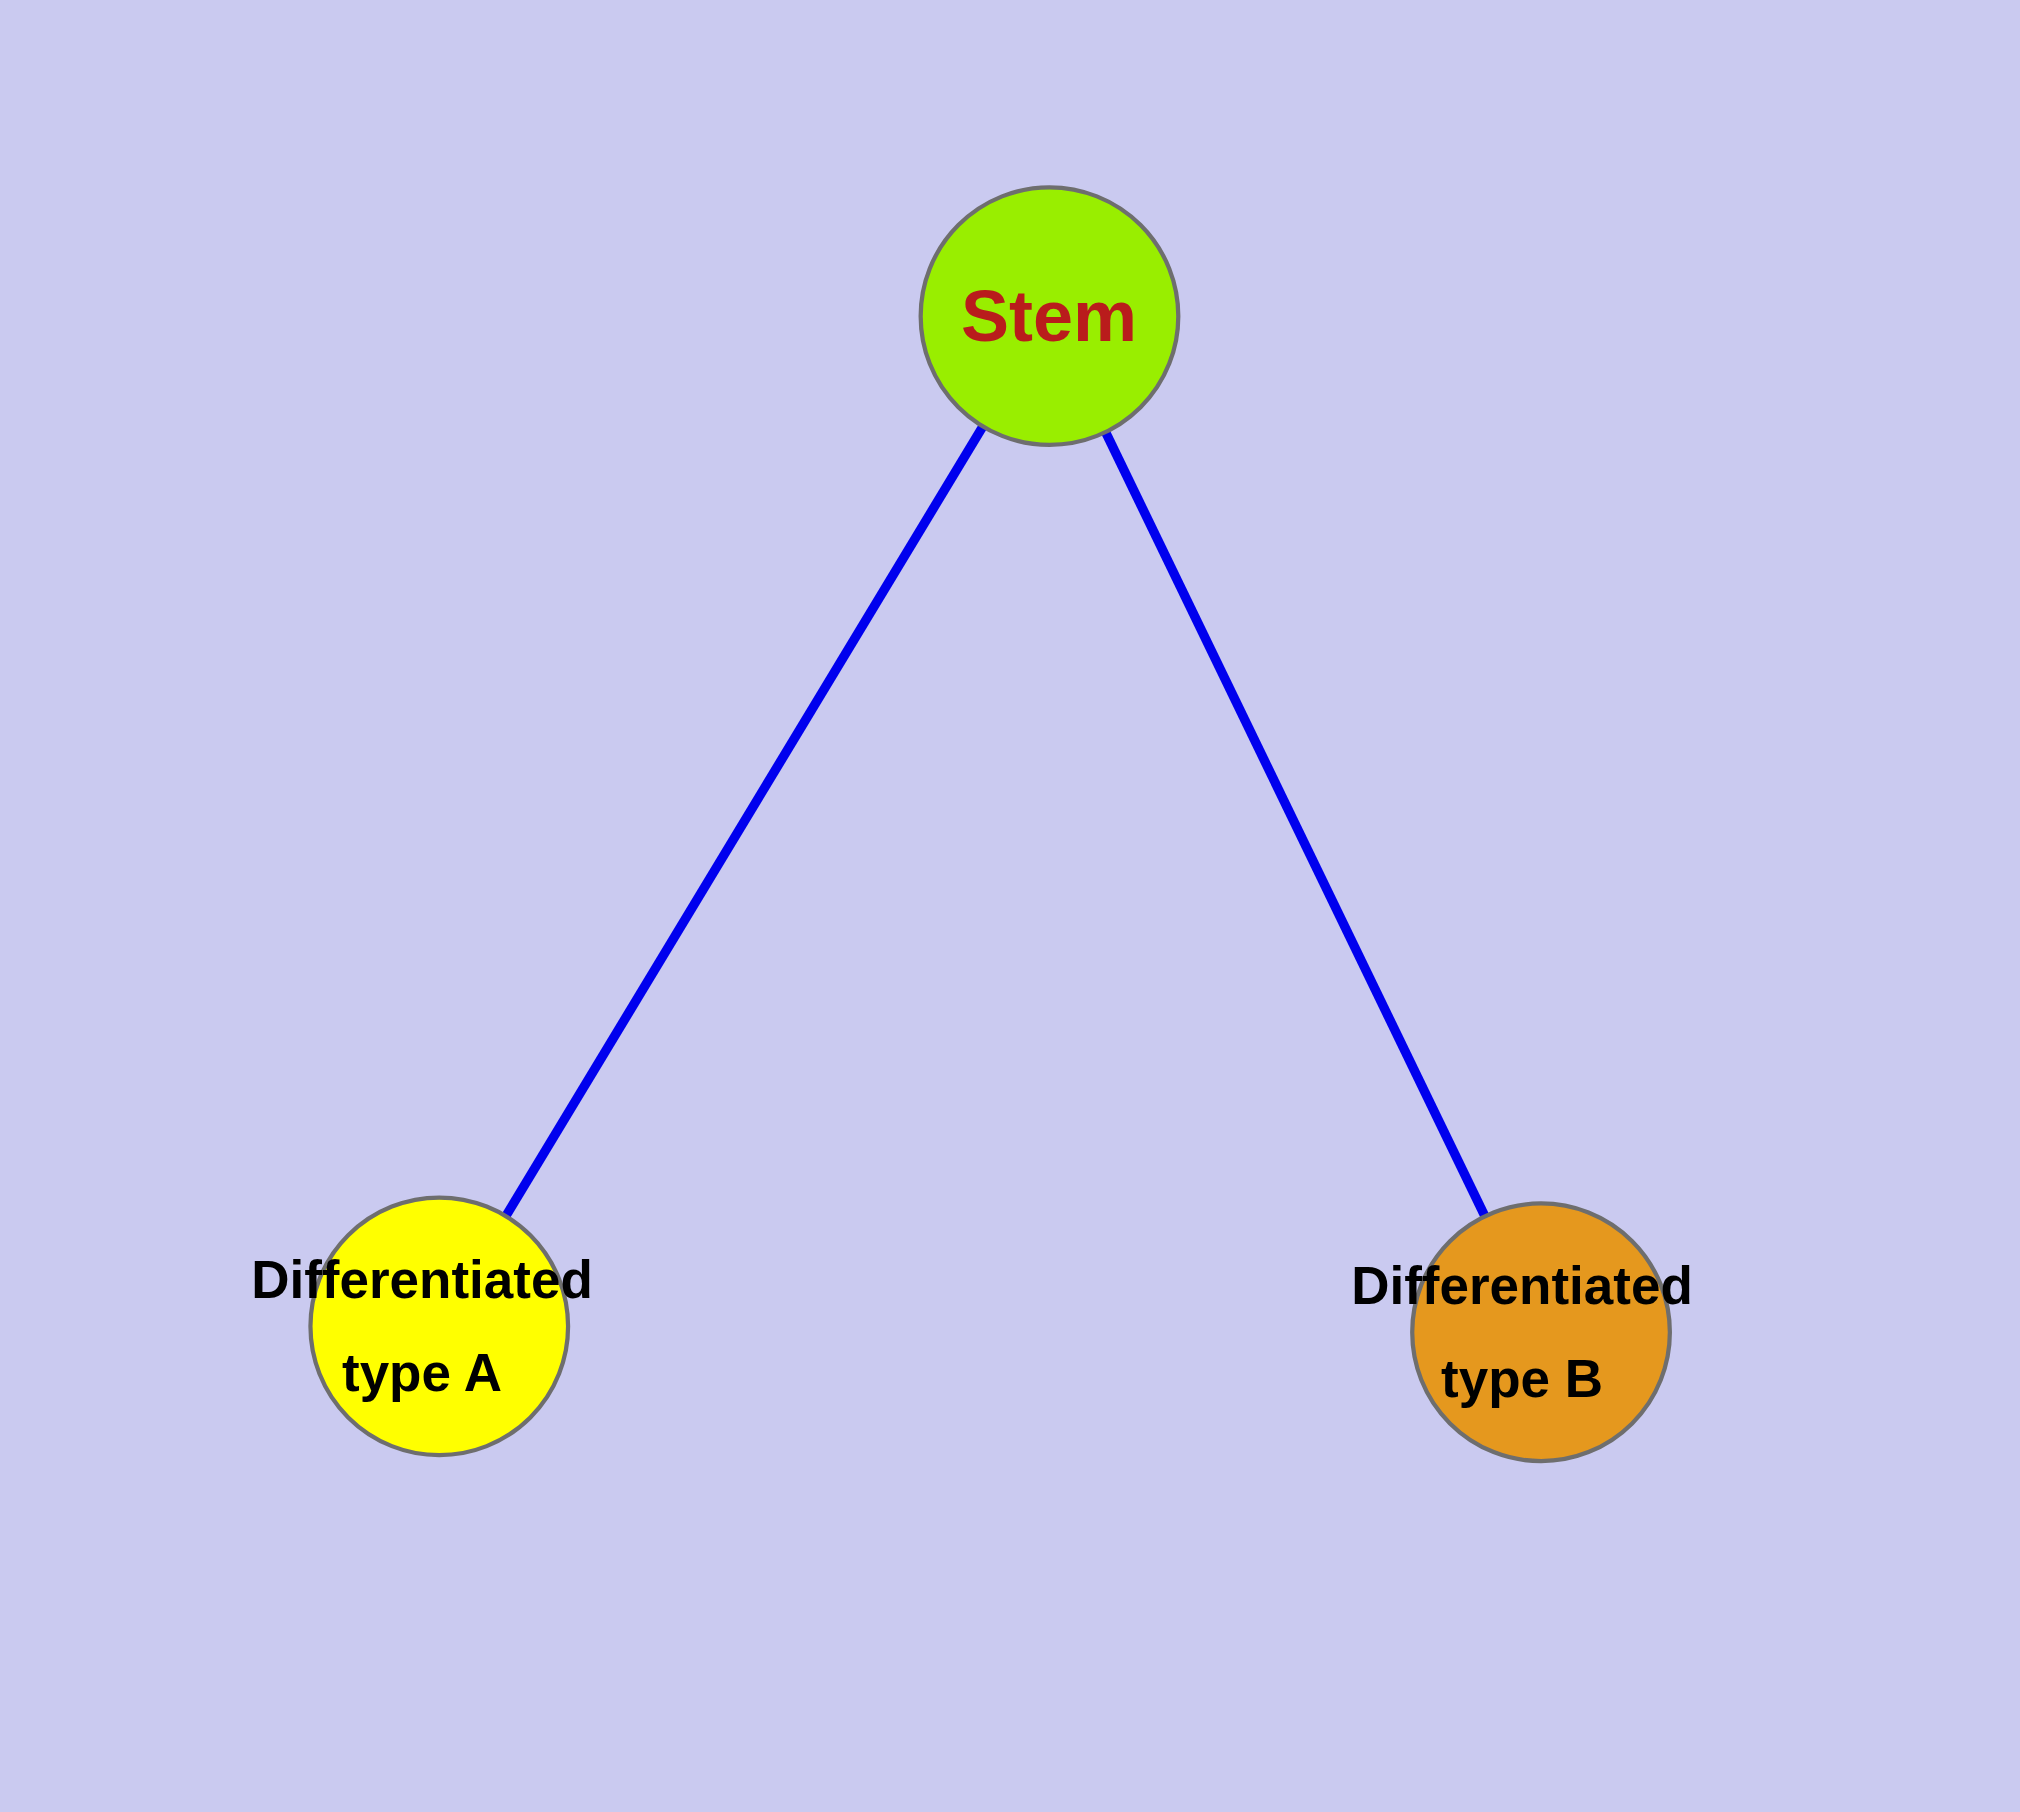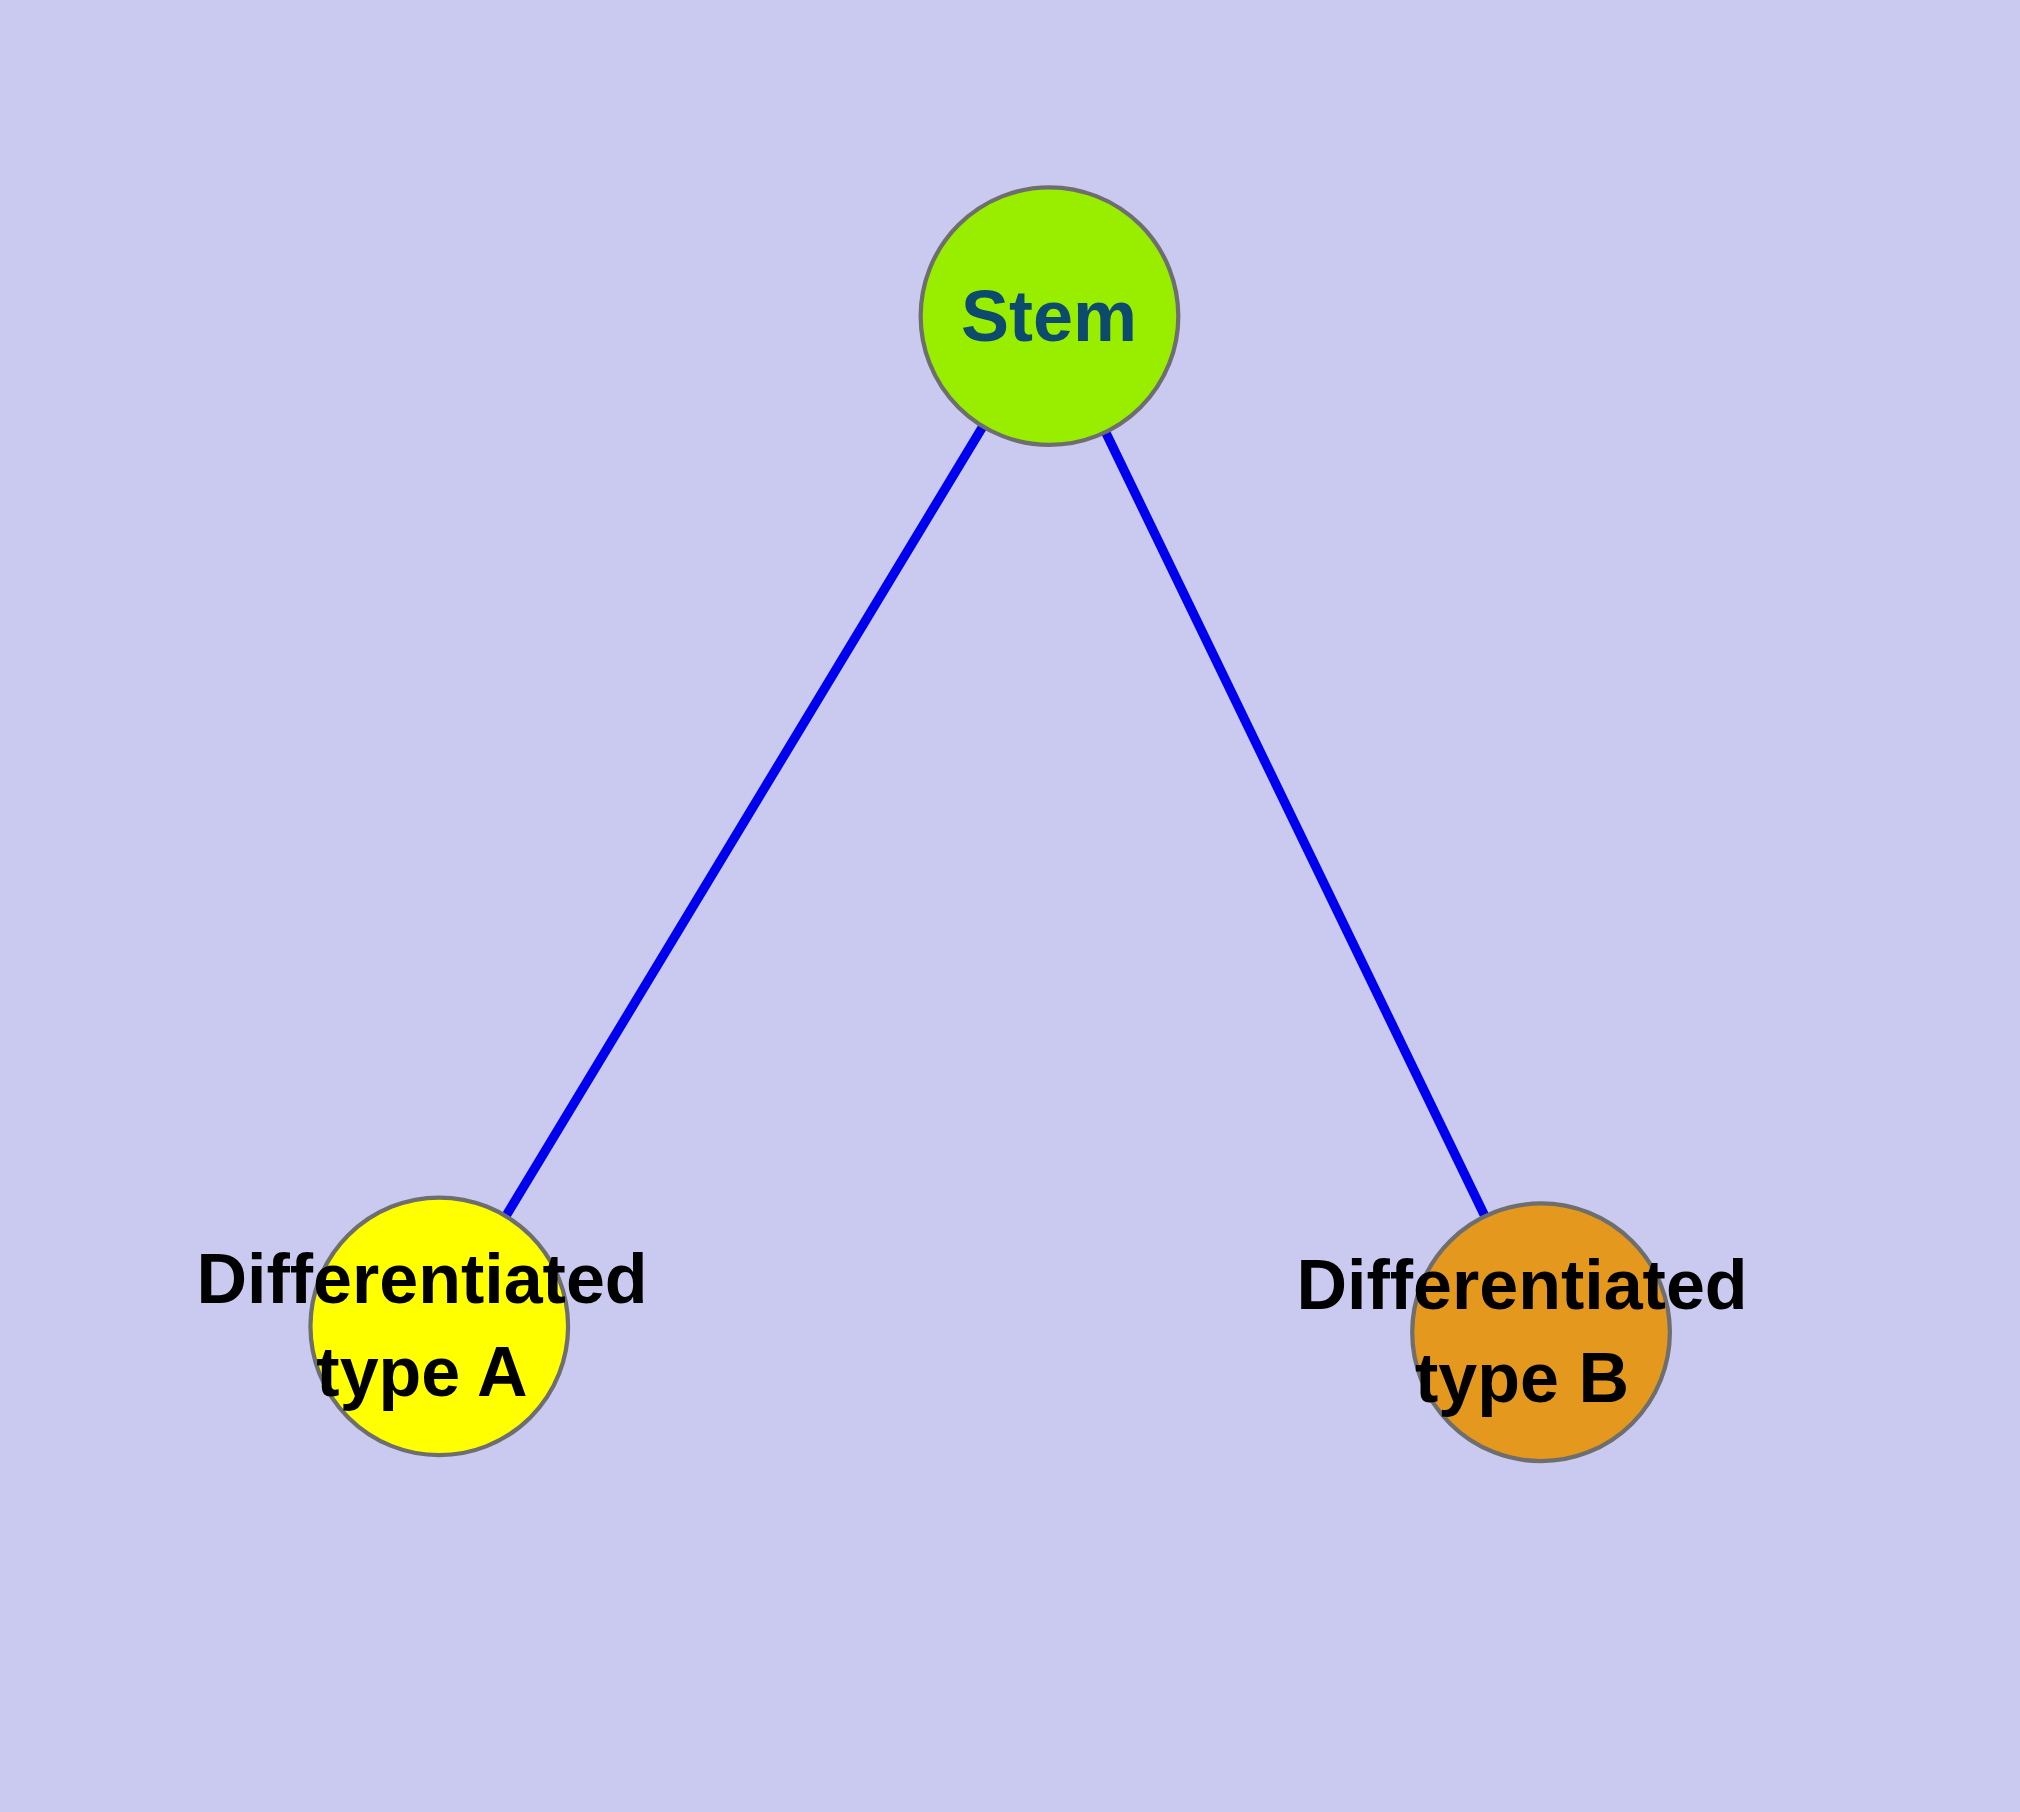--- a/index.html
+++ b/index.html
@@ -19,21 +19,21 @@
     left: 0;
     top: 0;
     display: block;
   }
   .node-label {
     position: absolute;
     transform: translate(-50%, -50%);
     white-space: pre-line;
     text-align: center;
     font-weight: bold;
-    font-size: 70px;
+    font-size: 53px;
     line-height: 93px;
     color: #000000;
     pointer-events: none;
   }
   .node-label.stem {
     font-size: 72px;
     line-height: 85px;
   }
 </style>
 </head>
@@ -41,21 +41,21 @@
 
 <div class="canvas" style="background: rgb(202, 202, 240);">
   <svg width="2021" height="1812" viewBox="0 0 2384 2138">
     <line x1="1238" y1="373" x2="518" y2="1565" stroke="#0000EE" stroke-width="11"></line>
     <line x1="1238" y1="373" x2="1818" y2="1572" stroke="#0000EE" stroke-width="11"></line>
     <circle cx="1238" cy="373" r="152" fill="#99EE00" stroke="#6E6E6E" stroke-width="5"></circle>
     <circle cx="518" cy="1565" r="152" fill="#FFFF00" stroke="#6E6E6E" stroke-width="5"></circle>
     <circle cx="1818" cy="1572" r="152" fill="#E5981E" stroke="#6E6E6E" stroke-width="5"></circle>
   </svg>
 
-  <div class="node-label stem" style="left: 1049px; top: 316px; color: #0c4a6e;">Stem</div>
+  <div class="node-label stem" style="left: 1049px; top: 316px; color: #b91c1c;">Stem</div>
 
   <div class="node-label" style="left: 422px; top: 1326px; color: rgb(0, 0, 0);">Differentiated
 type A</div>
 
   <div class="node-label" style="left: 1522px; top: 1332px; color: rgb(0, 0, 0);">Differentiated
 type B</div>
 </div>
 
 
 </body></html>

